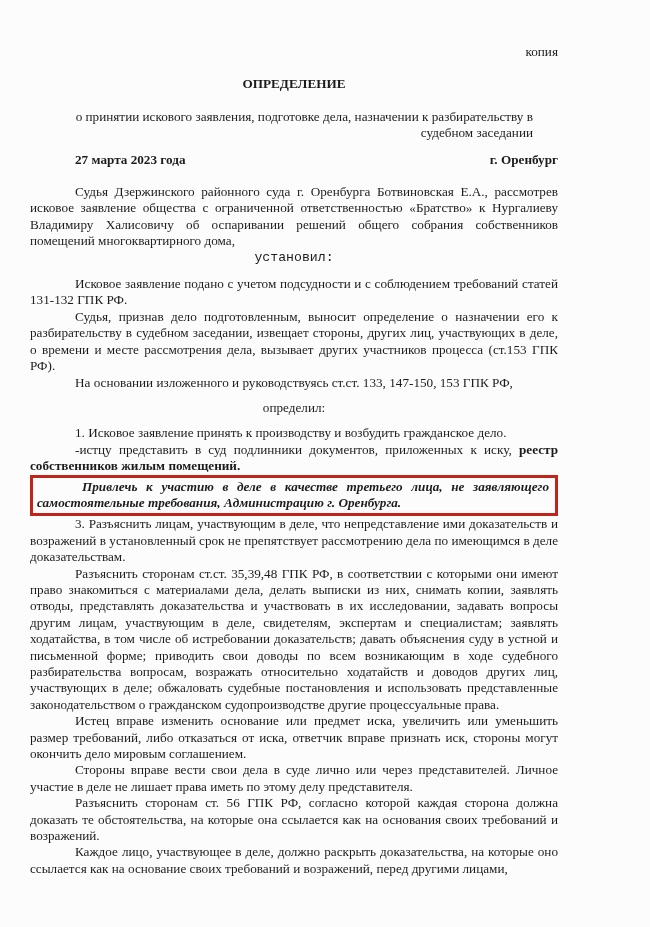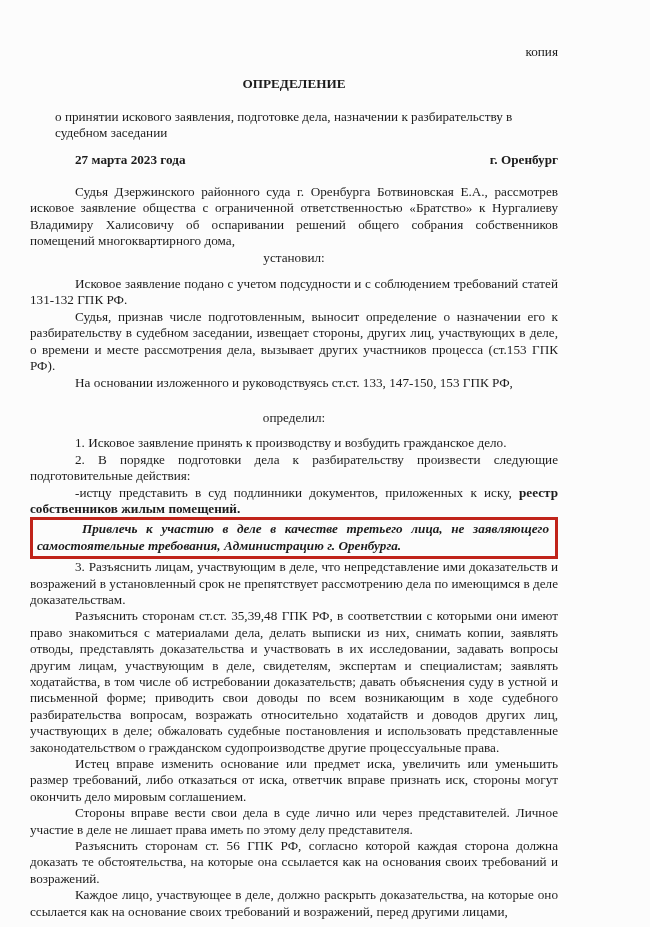--- a/index.html
+++ b/index.html
@@ -19,43 +19,43 @@
   .copy-label {
     text-align: right;
     margin: 0 0 2px 0;
   }
   .doc-title {
     text-align: center;
     font-weight: bold;
     margin: 16px;
   }
   .doc-subtitle {
-    text-align: left;
+    text-align: right;
     margin: 0 auto;
     max-width: 478px;
   }
   .date-row {
     display: flex;
     justify-content: space-between;
     font-weight: bold;
     margin: 10px 0 16px 0;
     padding-left: 45px;
     align-items: center;
   }
   p.body-par {
     margin: 0;
     text-align: justify;
     text-indent: 45px;
   }
   .center-word {
     text-align: center;
     margin: 0;
   }
-  .center-word.ustanovil { margin: 0 0 10px 0; }
-  .center-word.opredelil { margin: 19px 0 9px 0; }
+  .center-word.ustanovil { margin: 0 0 10px 0; font-family: Liberation Mono, monospace; }
+  .center-word.opredelil { margin: 9px 0 9px 0; }
   .bold { font-weight: bold; }
   .highlight-box {
     border: 3px solid #c0241a;
     font-weight: bold;
     margin: 2px -22px 2px -7px;
     padding: 1px 6px 2px 4px;
     text-indent: 42px;
     text-align: justify;
     font-style: italic;
   }
@@ -75,29 +75,28 @@
     <span>27 марта 2023 года</span>
     <span>г. Оренбург</span>
   </div>
 
   <p class="body-par">Судья Дзержинского районного суда г. Оренбурга Ботвиновская Е.А., рассмотрев исковое заявление общества с ограниченной ответственностью «Братство» к Нургалиеву Владимиру Халисовичу об оспаривании решений общего собрания собственников помещений многоквартирного дома,</p>
 
   <p class="center-word ustanovil">установил:</p>
 
   <p class="body-par">Исковое заявление подано с учетом подсудности и с соблюдением требований статей 131-132 ГПК РФ.</p>
 
-  <p class="body-par">Судья, признав числе подготовленным, выносит определение о назначении его к разбирательству в судебном заседании, извещает стороны, других лиц, участвующих в деле, о времени и месте рассмотрения дела, вызывает других участников процесса (ст.153 ГПК РФ).</p>
+  <p class="body-par">Судья, признав дело подготовленным, выносит определение о назначении его к разбирательству в судебном заседании, извещает стороны, других лиц, участвующих в деле, о времени и месте рассмотрения дела, вызывает других участников процесса (ст.153 ГПК РФ).</p>
 
   <p class="body-par">На основании изложенного и руководствуясь ст.ст. 133, 147-150, 153 ГПК РФ,</p>
 
   <p class="center-word opredelil">определил:</p>
 
   <p class="body-par">1. Исковое заявление принять к производству и возбудить гражданское дело.</p>
 
-  <p class="body-par">2. В порядке подготовки дела к разбирательству произвести следующие подготовительные действия:</p>
 
   <p class="body-par"><span>-истцу представить в суд подлинники документов, приложенных к иску, </span><span class="bold">реестр собственников жилым помещений.</span></p>
 
 
   <p class="body-par highlight-box" style="border-color: rgb(192, 36, 26);">Привлечь к участию в деле в качестве третьего лица, не заявляющего самостоятельные требования, Администрацию г. Оренбурга.</p>
 
   <p class="body-par">3. Разъяснить лицам, участвующим в деле, что непредставление ими доказательств и возражений в установленный срок не препятствует рассмотрению дела по имеющимся в деле доказательствам.</p>
 
   <p class="body-par">Разъяснить сторонам ст.ст. 35,39,48 ГПК РФ, в соответствии с которыми они имеют право знакомиться с материалами дела, делать выписки из них, снимать копии, заявлять отводы, представлять доказательства и участвовать в их исследовании, задавать вопросы другим лицам, участвующим в деле, свидетелям, экспертам и специалистам; заявлять ходатайства, в том числе об истребовании доказательств; давать объяснения суду в устной и письменной форме; приводить свои доводы по всем возникающим в ходе судебного разбирательства вопросам, возражать относительно ходатайств и доводов других лиц, участвующих в деле; обжаловать судебные постановления и использовать представленные законодательством о гражданском судопроизводстве другие процессуальные права.</p>
 

